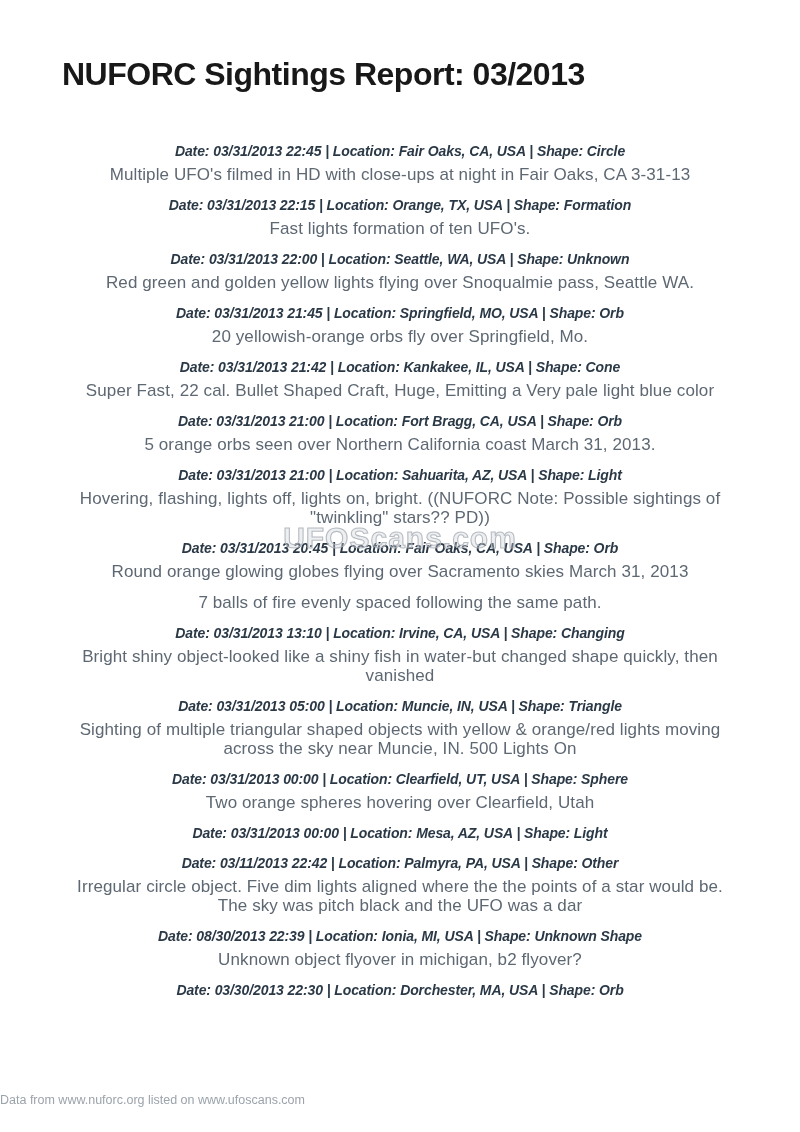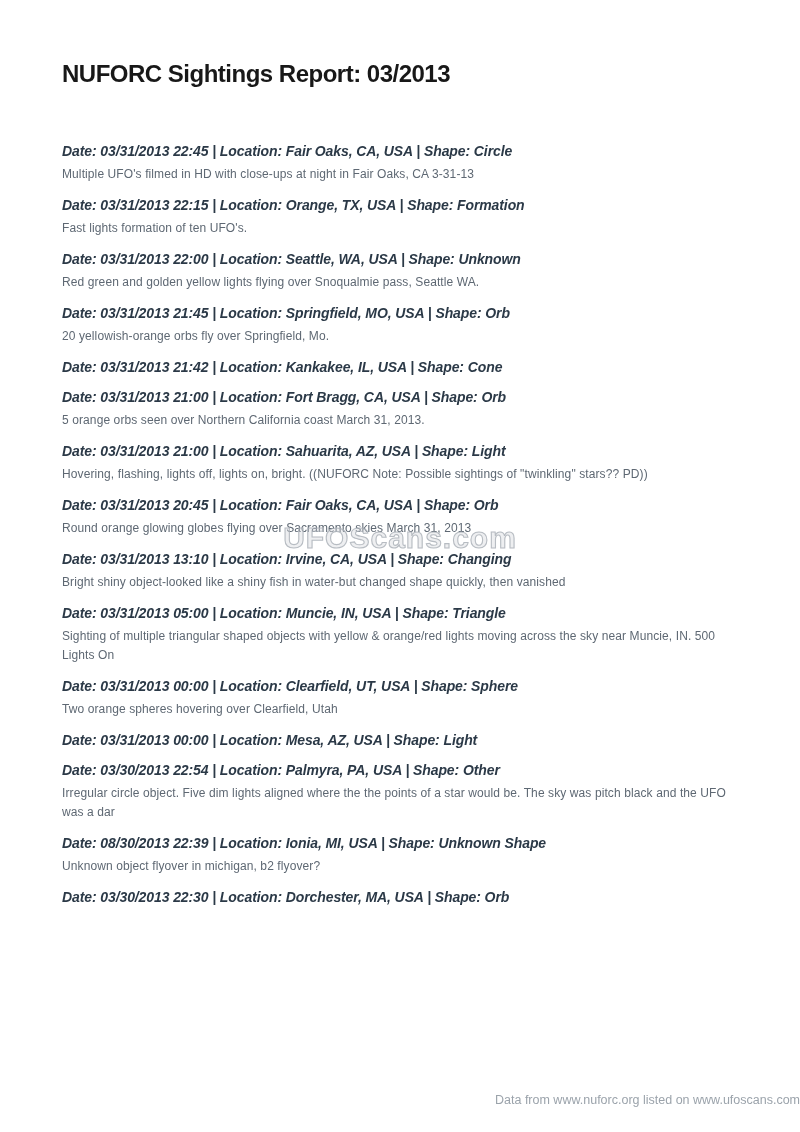--- a/index.html
+++ b/index.html
@@ -16,44 +16,45 @@
   }
   .page {
     position: relative;
     width: 100%;
     height: 100%;
     box-sizing: border-box;
     padding: 58px 62px 0 62px;
   }
   .title {
     margin: 0 0 52px 0;
-    font-size: 24px;
+    font-size: 32px;
     line-height: 32px;
     font-weight: bold;
     letter-spacing: -0.5px;
     color: var(--title-color, #181818);
   }
   .entries {
     position: relative;
     z-index: 1;
   }
   .entry {
     margin-bottom: 12px;
+    text-align: center;
   }
   .entry-header {
     font-size: 14px;
     line-height: 18px;
     font-weight: bold;
     font-style: italic;
     letter-spacing: -0.1px;
     color: var(--header-color, #2b3947);
     margin-bottom: 5px;
   }
   .entry-desc {
-    font-size: 12px;
+    font-size: 17px;
     line-height: 19px;
     letter-spacing: 0.1px;
     color: var(--description-color, #5e6873);
   }
   .watermark {
     position: absolute;
     top: 521px;
     left: 50%;
     transform: translateX(-50%);
     z-index: 2;
@@ -63,21 +64,21 @@
     white-space: nowrap;
     color: rgba(205, 209, 214, 0.35);
     -webkit-text-stroke: 1.1px rgba(172, 178, 184, 0.85);
     pointer-events: none;
   }
   .footer {
     position: absolute;
     top: 1092px;
     left: 0;
     width: 100%;
-    text-align: right;
+    text-align: left;
     font-size: 12.5px;
     line-height: 16px;
     color: var(--footer-color, #9ba3ab);
   }
 </style>
 </head>
 <body>
 
 <div class="page">
   <h1 class="title">NUFORC Sightings Report: 03/2013</h1>
@@ -98,38 +99,40 @@
     <div class="entry-desc">Red green and golden yellow lights flying over Snoqualmie pass, Seattle WA.</div>
   </div>
 
   <div class="entry">
     <div class="entry-header">Date: 03/31/2013 21:45 | Location: Springfield, MO, USA | Shape: Orb</div>
     <div class="entry-desc">20 yellowish-orange orbs fly over Springfield, Mo.</div>
   </div>
 
   <div class="entry">
     <div class="entry-header">Date: 03/31/2013 21:42 | Location: Kankakee, IL, USA | Shape: Cone</div>
+    <div class="entry-desc">Super Fast, 22 cal. Bullet Shaped Craft, Huge, Emitting a Very pale light blue color</div>
   </div>
 
   <div class="entry">
     <div class="entry-header">Date: 03/31/2013 21:00 | Location: Fort Bragg, CA, USA | Shape: Orb</div>
     <div class="entry-desc">5 orange orbs seen over Northern California coast March 31, 2013.</div>
   </div>
 
   <div class="entry">
     <div class="entry-header">Date: 03/31/2013 21:00 | Location: Sahuarita, AZ, USA | Shape: Light</div>
     <div class="entry-desc">Hovering, flashing, lights off, lights on, bright. ((NUFORC Note: Possible sightings of "twinkling" stars?? PD))</div>
   </div>
 
   <div class="entry">
     <div class="entry-header">Date: 03/31/2013 20:45 | Location: Fair Oaks, CA, USA | Shape: Orb</div>
     <div class="entry-desc">Round orange glowing globes flying over Sacramento skies March 31, 2013</div>
   </div>
 
   <div class="entry">
+    <div class="entry-desc">7 balls of fire evenly spaced following the same path.</div>
   </div>
 
   <div class="entry">
     <div class="entry-header">Date: 03/31/2013 13:10 | Location: Irvine, CA, USA | Shape: Changing</div>
     <div class="entry-desc">Bright shiny object-looked like a shiny fish in water-but changed shape quickly, then vanished</div>
   </div>
 
   <div class="entry">
     <div class="entry-header">Date: 03/31/2013 05:00 | Location: Muncie, IN, USA | Shape: Triangle</div>
     <div class="entry-desc">Sighting of multiple triangular shaped objects with yellow &amp; orange/red lights moving across the sky near Muncie, IN. 500 Lights On</div>
@@ -139,21 +142,21 @@
   <div class="entry">
     <div class="entry-header">Date: 03/31/2013 00:00 | Location: Clearfield, UT, USA | Shape: Sphere</div>
     <div class="entry-desc">Two orange spheres hovering over Clearfield, Utah</div>
   </div>
 
   <div class="entry">
     <div class="entry-header">Date: 03/31/2013 00:00 | Location: Mesa, AZ, USA | Shape: Light</div>
   </div>
 
   <div class="entry">
-    <div class="entry-header">Date: 03/30/2013 22:54 | Location: Palmyra, PA, USA | Shape: Other</div>
+    <div class="entry-header">Date: 03/11/2013 22:42 | Location: Palmyra, PA, USA | Shape: Other</div>
     <div class="entry-desc">Irregular circle object. Five dim lights aligned where the the points of a star would be. The sky was pitch black and the UFO was a dar</div>
   </div>
 
   <div class="entry">
     <div class="entry-header">Date: 08/30/2013 22:39 | Location: Ionia, MI, USA | Shape: Unknown Shape</div>
     <div class="entry-desc">Unknown object flyover in michigan, b2 flyover?</div>
   </div>
 
   <div class="entry">
     <div class="entry-header">Date: 03/30/2013 22:30 | Location: Dorchester, MA, USA | Shape: Orb</div>

